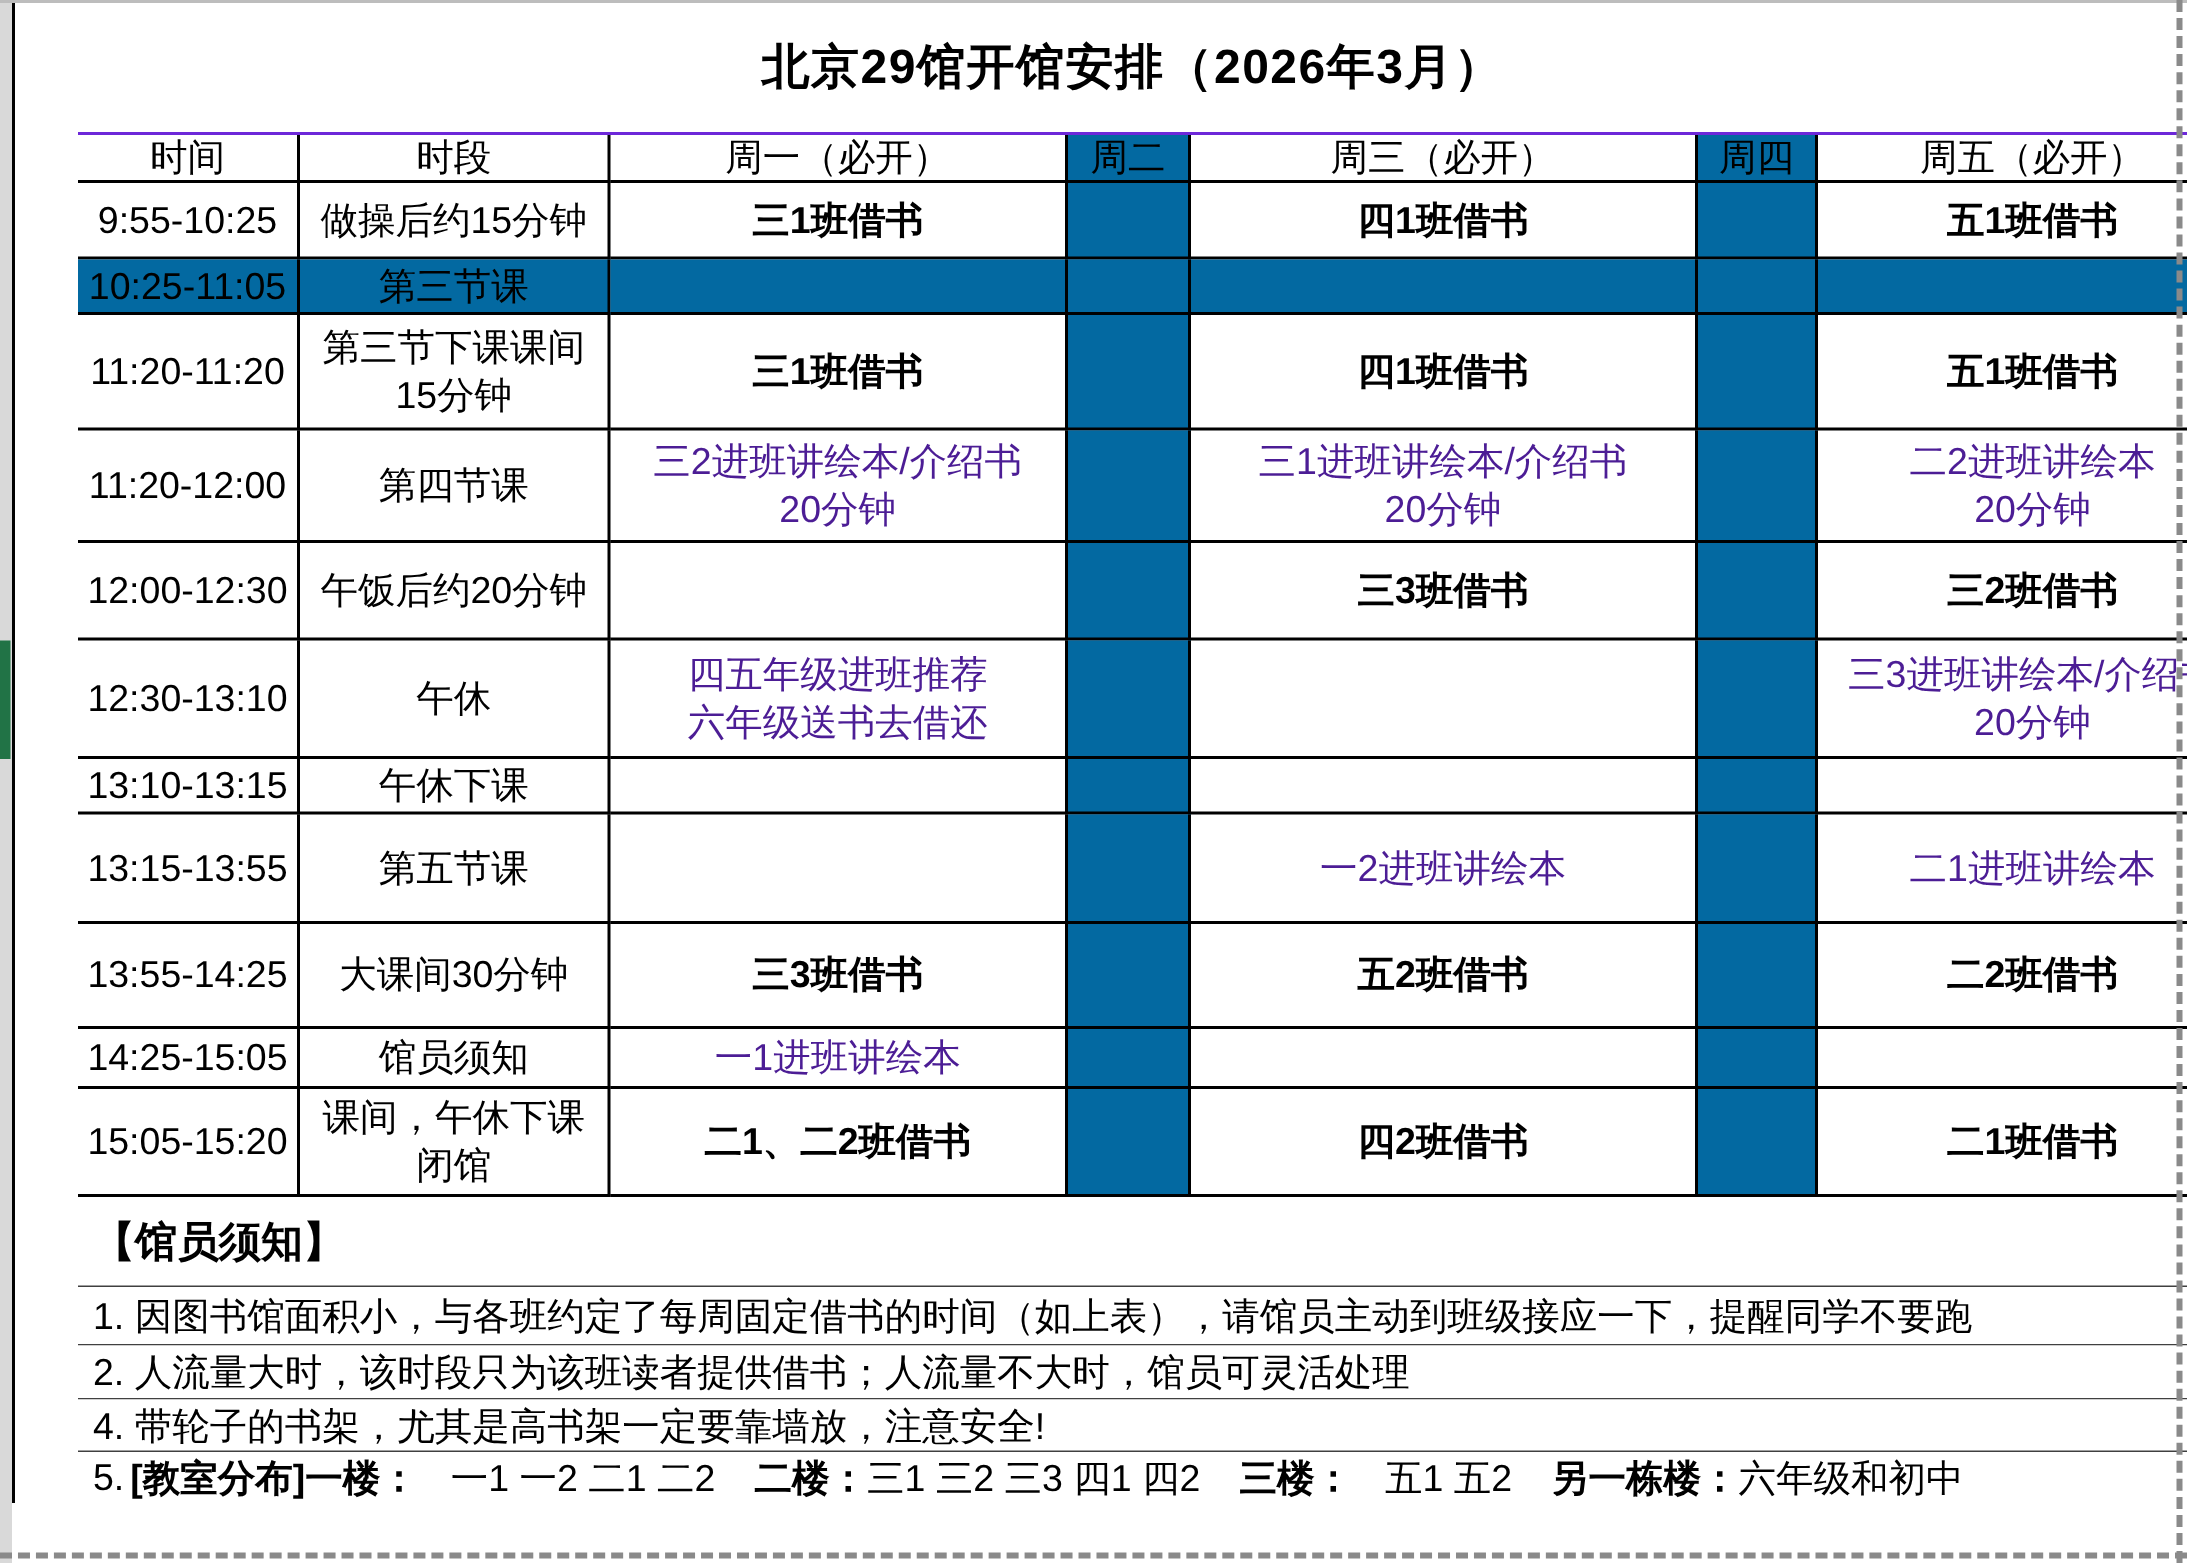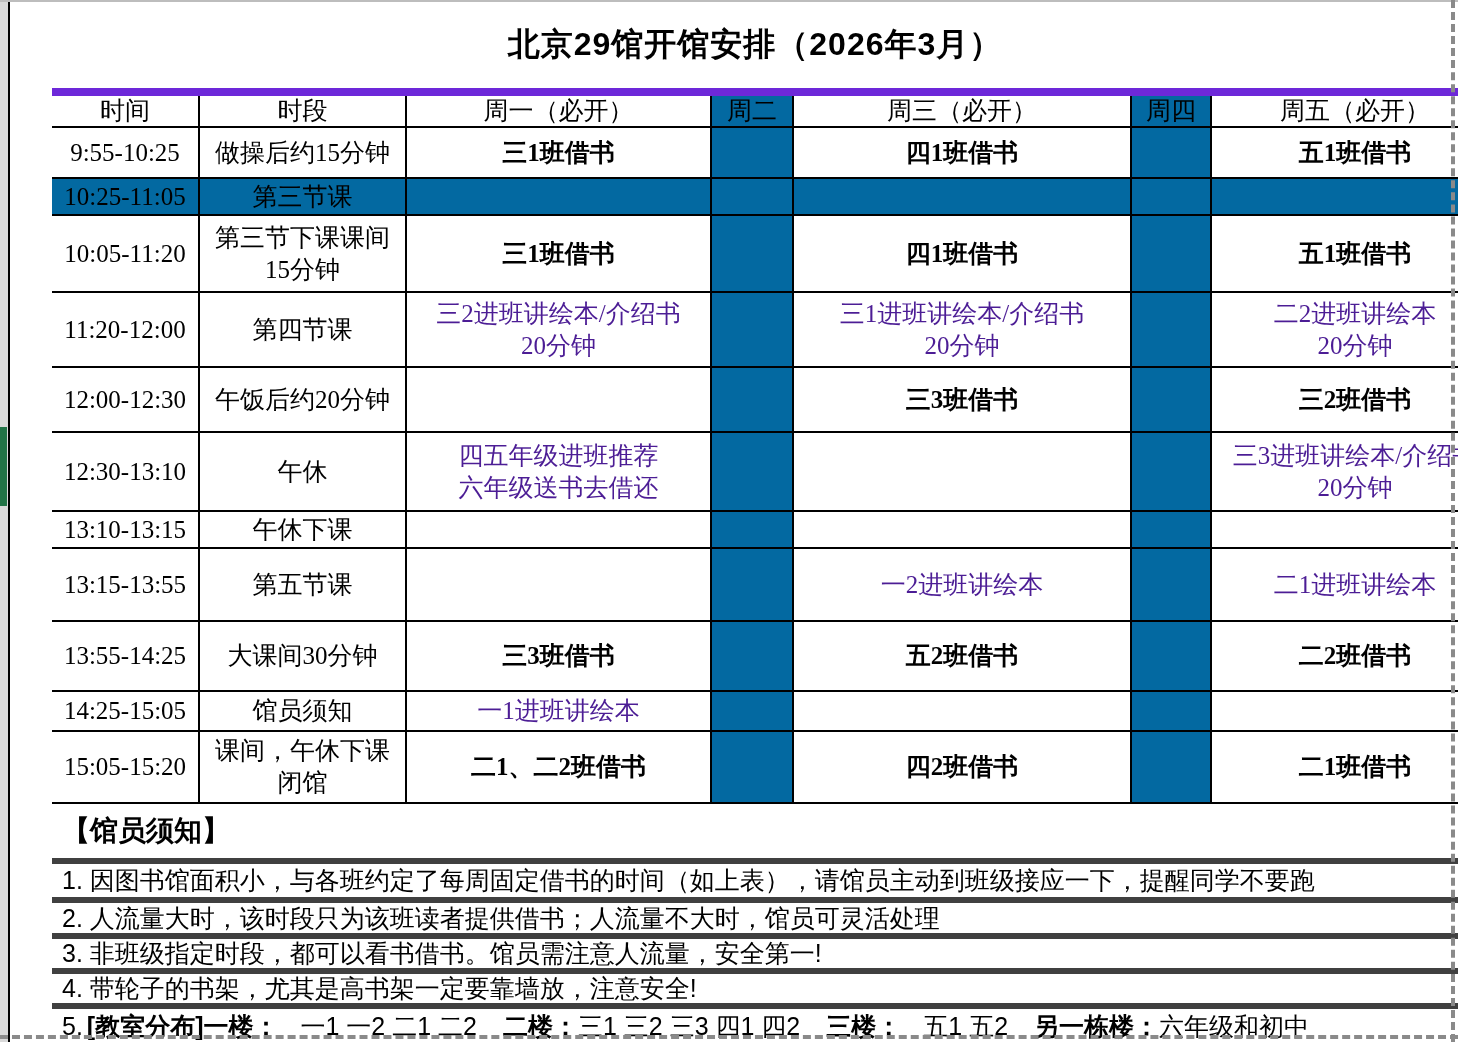--- a/index.html
+++ b/index.html
@@ -16,30 +16,30 @@
   .pb-h{position:absolute;left:0;top:1035px;width:1458px;height:0;border-top:4px dashed #8a8a8a;z-index:7;}
 
   .sheet{position:absolute;left:8px;top:2px;width:1450px;box-sizing:border-box;
          border-left:2px solid #000;background:#fff;padding-left:42px;}
   .titlebar{height:86px;display:flex;align-items:center;justify-content:center;
             font-weight:bold;font-size:32px;letter-spacing:1px;}
 
   .grid{display:grid;
         grid-template-columns:148px 207px 305px 82px 338px 80px 288px;
         grid-template-rows:32px 51px 37px 77px 75px 65px 79px 37px 73px 70px 40px 72px;
-        border-top:8px solid #6d28d9;font-family:Liberation Serif, serif;}
+        border-top:2px solid #6d28d9;}
   .c{border-right:2px solid #000;border-bottom:2px solid #000;box-sizing:border-box;
      display:flex;align-items:center;justify-content:center;text-align:center;
      white-space:pre-line;font-size:25px;line-height:1.28;overflow:hidden;padding:0 2px;}
   .gray{background:#0369a1;}
   .bold{font-weight:bold;}
   .red{color:#4c1d95;}
 
   .notes{border-top:0;}
-  .note{border-bottom:6px solid #404040;box-sizing:border-box;display:flex;align-items:center;
+  .note{border-bottom:1px solid #404040;box-sizing:border-box;display:flex;align-items:center;
         padding-left:10px;font-size:25px;background:#fff;overflow:hidden;}
   .note.h{height:60px;font-size:28px;font-weight:bold;}
   .n1{height:39px;} .n2{height:36px;} .n3{height:35px;} .n4{height:35px;}
   .n5{height:34px;border-bottom:0;}
   .n5 .lbl{font-weight:bold;}
   .n5 .gapL{margin-left:22px;}
   .n5 .gapB{margin-left:26px;font-weight:bold;}
   .n5 .num{margin-right:4px;}
 </style>
 </head>
@@ -71,21 +71,21 @@
       <div class="c bold">五1班借书</div>
 
       <div class="c gray">10:25-11:05</div>
       <div class="c gray">第三节课</div>
       <div class="c gray"></div>
       <div class="c gray"></div>
       <div class="c gray"></div>
       <div class="c gray"></div>
       <div class="c gray"></div>
 
-      <div class="c">10:05-11:20</div>
+      <div class="c">11:20-11:20</div>
       <div class="c">第三节下课课间
 15分钟</div>
       <div class="c bold">三1班借书</div>
       <div class="c gray"></div>
       <div class="c bold">四1班借书</div>
       <div class="c gray"></div>
       <div class="c bold">五1班借书</div>
 
       <div class="c">11:20-12:00</div>
       <div class="c">第四节课</div>
@@ -155,21 +155,20 @@
       <div class="c gray"></div>
       <div class="c bold">四2班借书</div>
       <div class="c gray"></div>
       <div class="c bold">二1班借书</div>
     </div>
 
     <div class="notes">
       <div class="note h">【馆员须知】</div>
       <div class="note n1">1. 因图书馆面积小，与各班约定了每周固定借书的时间（如上表），请馆员主动到班级接应一下，提醒同学不要跑</div>
       <div class="note n2">2. 人流量大时，该时段只为该班读者提供借书；人流量不大时，馆员可灵活处理</div>
-      <div class="note n3">3. 非班级指定时段，都可以看书借书。馆员需注意人流量，安全第一!</div>
       <div class="note n4">4. 带轮子的书架，尤其是高书架一定要靠墙放，注意安全!</div>
       <div class="note n5">
         <span class="num">5.</span>
         <span class="lbl">[教室分布]一楼：</span>
         <span class="gapL">一1 一2 二1 二2</span>
         <span class="gapB">二楼：</span>
         <span>三1 三2 三3 四1 四2</span>
         <span class="gapB">三楼：</span>
         <span class="gapL">五1 五2</span>
         <span class="gapB">另一栋楼：</span>

